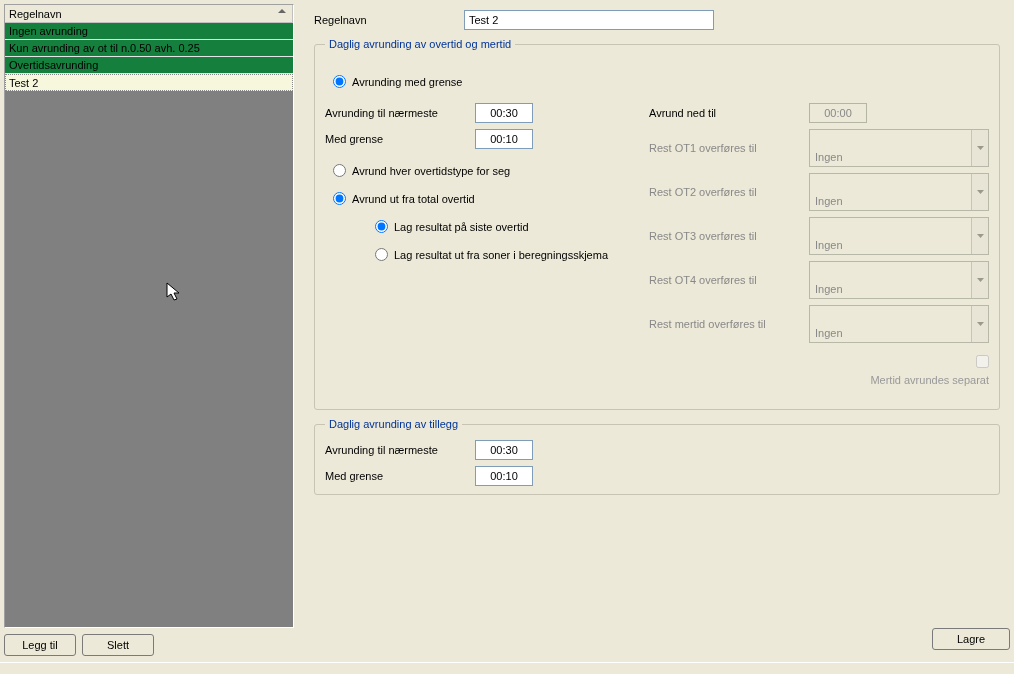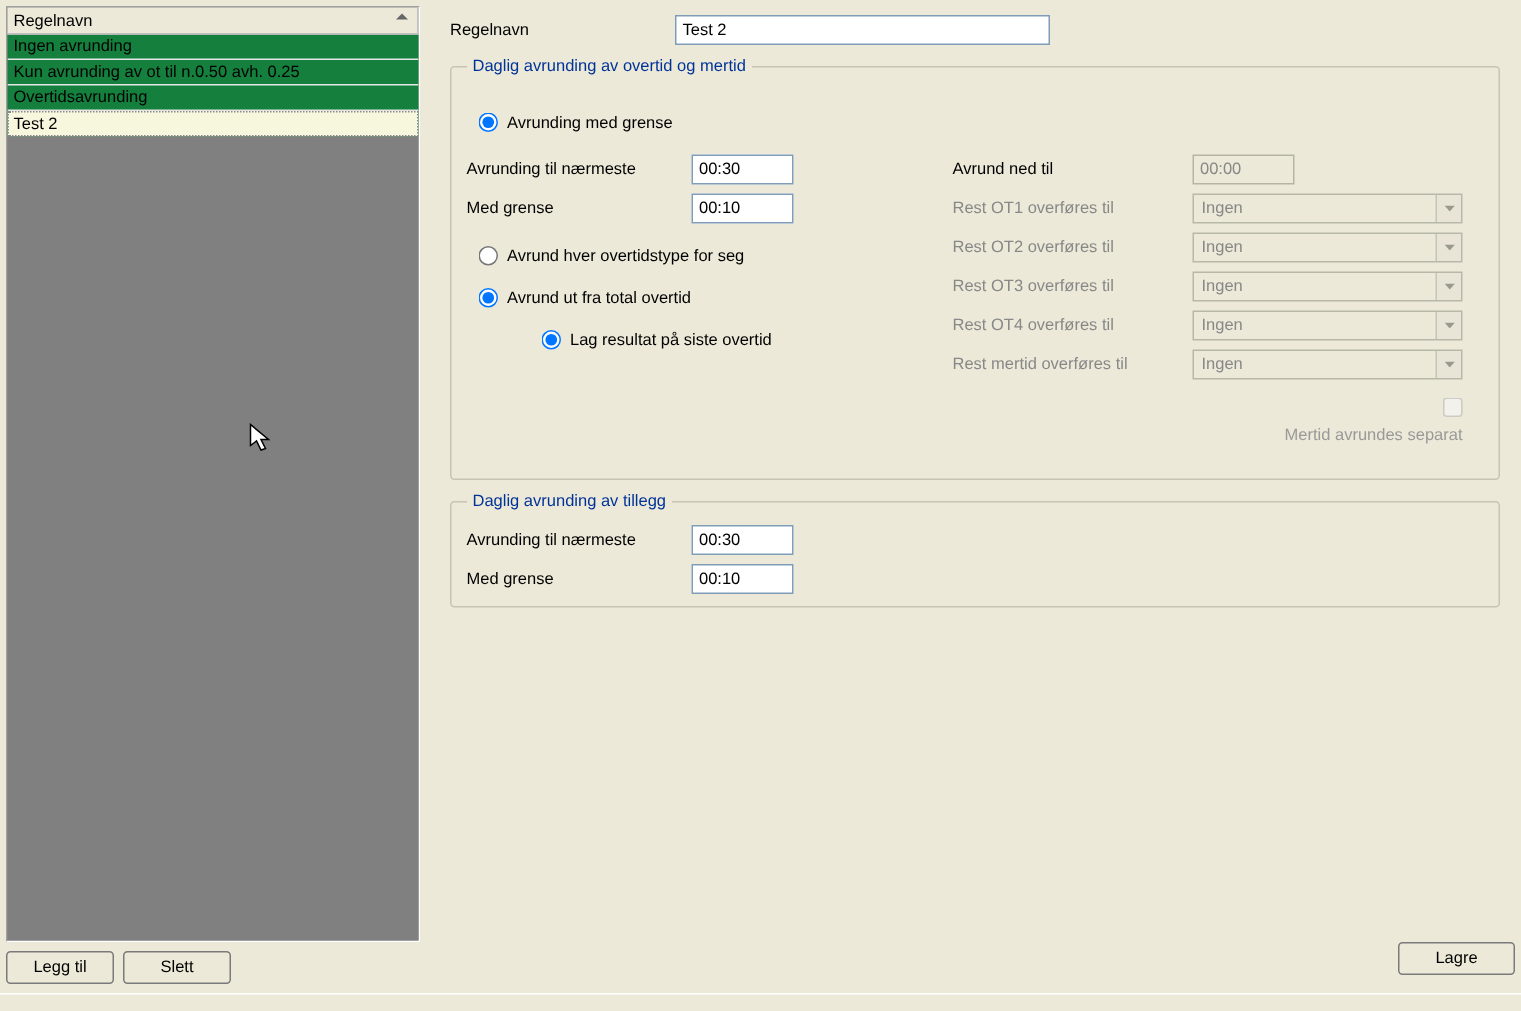--- a/index.html
+++ b/index.html
@@ -107,27 +107,27 @@
     padding: 2px 4px;
     font: inherit;
     background: #fff;
   }
   input.text.disabled {
     background: #ece9d8;
     color: #888;
     border-color: #b5b5a5;
   }
   .name-input { width: 250px; }
-  .time-input { width: 68px; }
+  .time-input { width: 58px; text-align: center; }
 
   fieldset.group {
     border: 1px solid #c8c4b4;
     border-radius: 3px;
     margin: 8px 0 6px 0;
-    padding: 10px 24px 8px 10px;
+    padding: 10px 10px 8px 10px;
     position: relative;
   }
   fieldset.group > legend {
     color: #003399;
     padding: 0 4px;
     font-size: 11px;
   }
   .radio-row, .check-row {
     display: flex;
     align-items: flex-end;
@@ -144,23 +144,23 @@
   .two-col {
     display: flex;
     gap: 24px;
     align-items: flex-start;
   }
   .col-left { width: 300px; }
   .col-right { flex: 1; }
 
   .combo {
     display: flex;
-    align-items: flex-start;
+    align-items: flex-end;
     width: 180px;
-    height: 20px;
+    height: 38px;
     border: 1px solid #b8b8a8;
     background: #ece9d8;
     color: #888;
     position: relative;
   }
   .combo .combo-text {
     flex: 1;
     padding: 0 5px;
     line-height: 18px;
   }
@@ -257,20 +257,24 @@
           </div>
           <div class="radio-row indent1" style="margin-bottom:10px;">
             <input type="radio" class="radio" name="how" checked="" style="">
             <span>Avrund ut fra total overtid</span>
           </div>
 
           <div class="radio-row indent3">
             <input type="radio" class="radio" name="sub" checked="" style="">
             <span>Lag resultat på siste overtid</span>
           </div>
+          <div class="radio-row indent3">
+            <input type="radio" class="radio" name="sub" style="">
+            <span>Lag resultat ut fra soner i beregningsskjema</span>
+          </div>
         </div>
 
         <div class="col-right">
           <div class="row">
             <span class="lbl2">Avrund ned til</span>
             <input class="text time-input disabled" disabled="" value="00:00" style="">
           </div>
           <div id="rest-rows">
               <div class="row">
                 <span class="lbl2 disabled">Rest OT1 overføres til</span>

